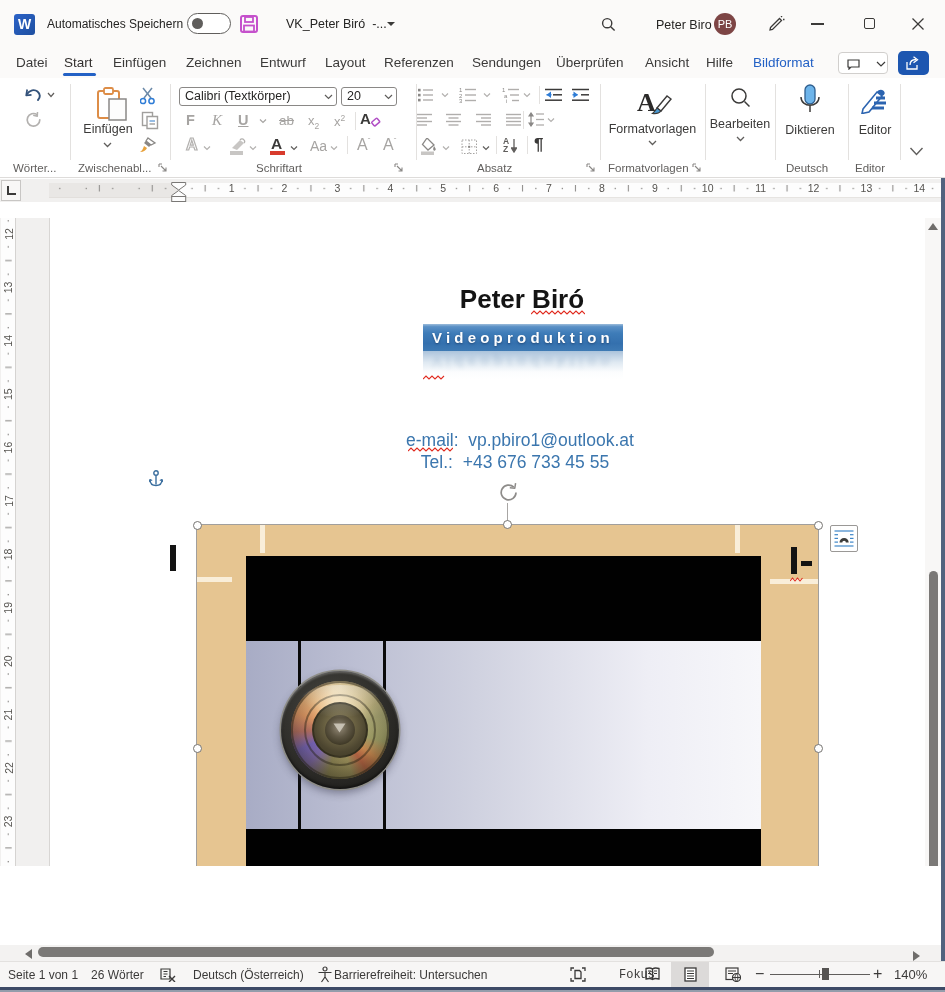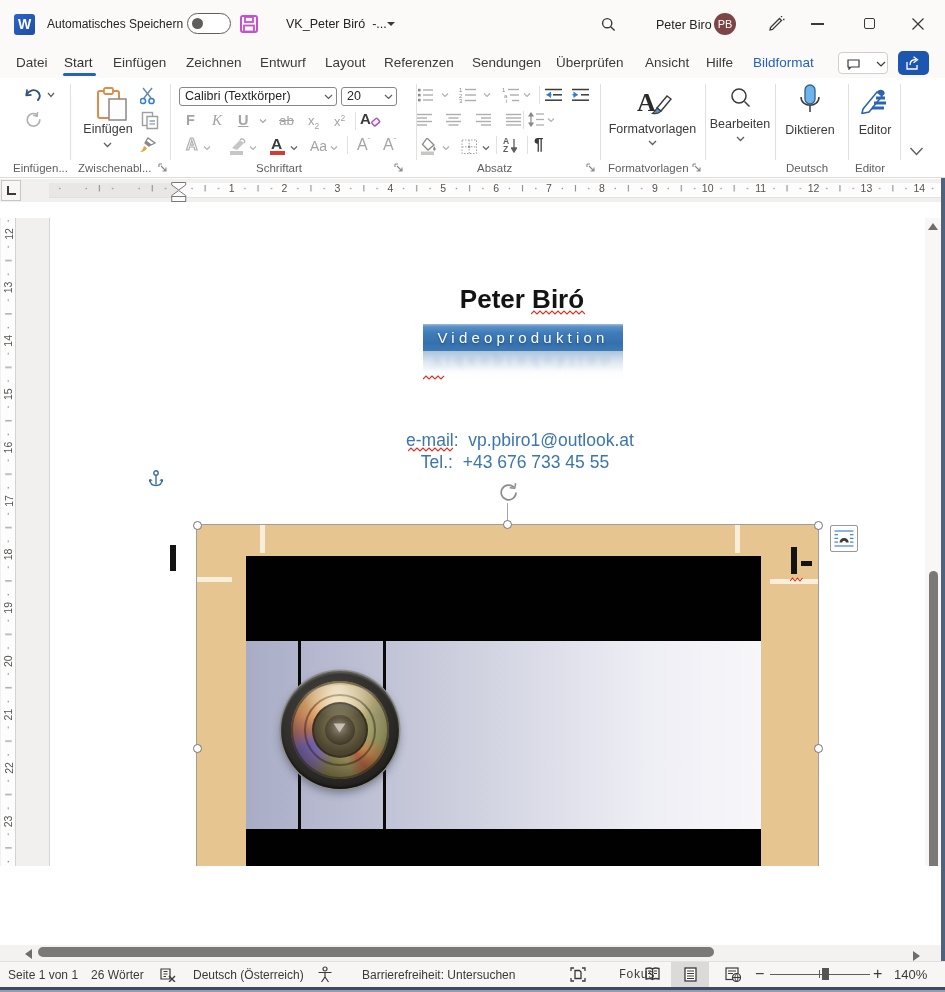--- a/index.html
+++ b/index.html
@@ -98,21 +98,21 @@
  <path d="M3 7 C5.5 3, 10.5 2, 13.5 4.5 C16.5 7, 16.5 10.5, 14 13" stroke-linecap="round"></path>
  <path d="M7.5 7.8 L2.2 8.3 L3.2 2.5" stroke-width="1.7" stroke-linejoin="round"></path>
 </svg>
 <svg class="ab" style="left:47px;top:92px;" width="8" height="6" viewBox="0 0 8 6" fill="none" stroke="#605e5c" stroke-width="1.2">
       <path d="M1 1 L4 4.5 L7 1"></path>
     </svg>
 <svg class="ab" style="left:25px;top:112px;" width="17" height="16" viewBox="0 0 17 16" fill="none" stroke="#b3b1af" stroke-width="1.7">
  <path d="M12 2.6 A6.3 6.3 0 1 0 14.8 7.8" stroke-linecap="round"></path>
  <path d="M12.5 0 L12.3 4.3 L8.2 3.2" stroke-width="1.5" stroke-linejoin="round"></path>
 </svg>
-<div class="lbl ab" style="left:13px;top:162px;">Einfügen...</div>
+<div class="lbl ab" style="left:13px;top:162px;">Wörter...</div>
 
 <svg class="ab" style="left:96px;top:87px;" width="32" height="34" viewBox="0 0 32 34">
  <rect x="2" y="4" width="21" height="27" rx="2" fill="#fff" stroke="#dd8d47" stroke-width="2"></rect>
  <rect x="8" y="1" width="9" height="6" rx="1.5" fill="#fff" stroke="#dd8d47" stroke-width="1.8"></rect>
  <rect x="13" y="12" width="17" height="21" fill="#fdfdfd" stroke="#8a8886" stroke-width="1.5"></rect>
 </svg>
 <div class="ab" style="left:80px;top:122px;width:56px;text-align:center;font-size:12.5px;color:#3b3a39;">Einfügen</div>
 <svg class="ab" style="left:103px;top:142px;" width="9" height="6" viewBox="0 0 9 6" fill="none" stroke="#605e5c" stroke-width="1.3">
       <path d="M1 1 L4.5 4.5 L8 1"></path>
     </svg>
@@ -454,21 +454,21 @@
 
   <div class="ab" style="left:49px;top:0;width:876px;height:743px;background:#fff;border-left:1px solid #d8d6d4;"></div>
   <div id="doccontent">
 
   <div class="ab" style="left:322px;top:66px;width:400px;text-align:center;font-size:26px;font-weight:bold;color:#141414;">Peter Biró</div>
   <svg class="ab" style="left:531px;top:92px;" width="54" height="5" viewBox="0 0 54 5" fill="none" stroke="#e02b20" stroke-width="1.1">
    <path d="M0 4 L3 1 L6 4 L9 1 L12 4 L15 1 L18 4 L21 1 L24 4 L27 1 L30 4 L33 1 L36 4 L39 1 L42 4 L45 1 L48 4 L51 1 L54 4"></path>
   </svg>
 
   <div class="ab" style="left:423px;top:106px;width:200px;height:27px;background:linear-gradient(180deg,#9cbcda 0%,#5a90c6 10%,#3e7cb8 34%,#3470ae 72%,#3e7ab4 100%);"></div>
-  <div class="ab" style="left:423px;top:109px;width:200px;height:22px;text-align:center;font-size:15px;font-weight:normal;color:#fdfeff;letter-spacing:4.2px;line-height:22px;text-shadow:0 1px 2px rgba(20,40,70,0.5);">Videoproduktion</div>
+  <div class="ab" style="left:423px;top:109px;width:200px;height:22px;text-align:center;font-size:15px;font-weight:bold;color:#fdfeff;letter-spacing:4.2px;line-height:22px;text-shadow:0 1px 2px rgba(20,40,70,0.5);">Videoproduktion</div>
   <div class="ab" style="left:423px;top:133px;width:200px;height:28px;background:linear-gradient(180deg,rgba(150,180,210,0.8) 0%,rgba(190,210,228,0.5) 40%,rgba(235,242,248,0.2) 75%,rgba(255,255,255,0) 100%);"></div>
   <div class="ab" style="left:423px;top:133px;width:200px;height:26px;overflow:hidden;">
         <div style="transform:scaleY(-1);filter:blur(2px);opacity:0.15;text-align:center;font-size:15px;font-weight:bold;color:#2c5c8e;letter-spacing:4.2px;line-height:22px;">Videoproduktion</div>
       </div>
   <svg class="ab" style="left:423px;top:157px;" width="22" height="5" viewBox="0 0 22 5" fill="none" stroke="#e02b20" stroke-width="1.1">
    <path d="M0 4 L3 1 L6 4 L9 1 L12 4 L15 1 L18 4 L21 1"></path>
   </svg>
 
   <div class="ab" style="left:320px;top:212px;width:400px;text-align:center;font-size:17.5px;color:#3b76ae;">e-mail:&nbsp; vp.pbiro1@outlook.at</div>
   <div class="ab" style="left:315px;top:234px;width:400px;text-align:center;font-size:17.5px;color:#3b76ae;">Tel.:&nbsp; +43 676 733 45 55</div>
@@ -568,21 +568,21 @@
 <svg class="ab" style="left:160px;top:5px;" width="16" height="15" viewBox="0 0 16 15" fill="none" stroke="#3b3a39" stroke-width="1.2">
  <path d="M1 2 H10 V12 H1 Z"></path>
       <path d="M3.5 4.5 H7.5 M3.5 7 H7.5 M3.5 9.5 H6"></path>
  <path d="M9 9 L15 15 M15 9 L9 15" stroke-width="1.4"></path>
 </svg>
 <span class="ab" style="left:193px;top:6px;">Deutsch (Österreich)</span>
 <svg class="ab" style="left:317px;top:4px;" width="16" height="17" viewBox="0 0 16 17" fill="none" stroke="#3b3a39" stroke-width="1.2">
  <circle cx="8" cy="3" r="2"></circle>
  <path d="M1.5 6.5 H14.5 M8 6.5 V11 M8 11 L4.5 16 M8 11 L11.5 16"></path>
 </svg>
-<span class="ab" style="left:334px;top:6px;margin-left:28px;">Barrierefreiheit: Untersuchen</span>
+<span class="ab" style="left:334px;top:6px;">Barrierefreiheit: Untersuchen</span>
 <svg class="ab" style="left:570px;top:5px;" width="16" height="15" viewBox="0 0 16 15" fill="none" stroke="#3b3a39" stroke-width="1.3">
  <path d="M4 1 H1 V4 M12 1 H15 V4 M4 14 H1 V11 M12 14 H15 V11"></path>
  <path d="M5 3.5 H9.5 L11 5 V11.5 H5 Z"></path>
 </svg>
 <span class="ab" style="left:619px;top:6px;font-family:Liberation Mono, monospace;">Fokus</span>
 <svg class="ab" style="left:645px;top:5px;" width="15" height="14" viewBox="0 0 15 14" fill="none" stroke="#3b3a39" stroke-width="1.3">
  <path d="M7.5 2 C6 0.8,3.5 0.8,1 1.5 V12 C3.5 11.3,6 11.3,7.5 12.5 C9 11.3,11.5 11.3,14 12 V1.5 C11.5 0.8,9 0.8,7.5 2 Z"></path>
  <line x1="7.5" y1="2" x2="7.5" y2="12.5"></line>
       <path d="M3 4 H6 M3 6.5 H6 M9 4 H12 M9 6.5 H12" stroke-width="1"></path>
 </svg>

